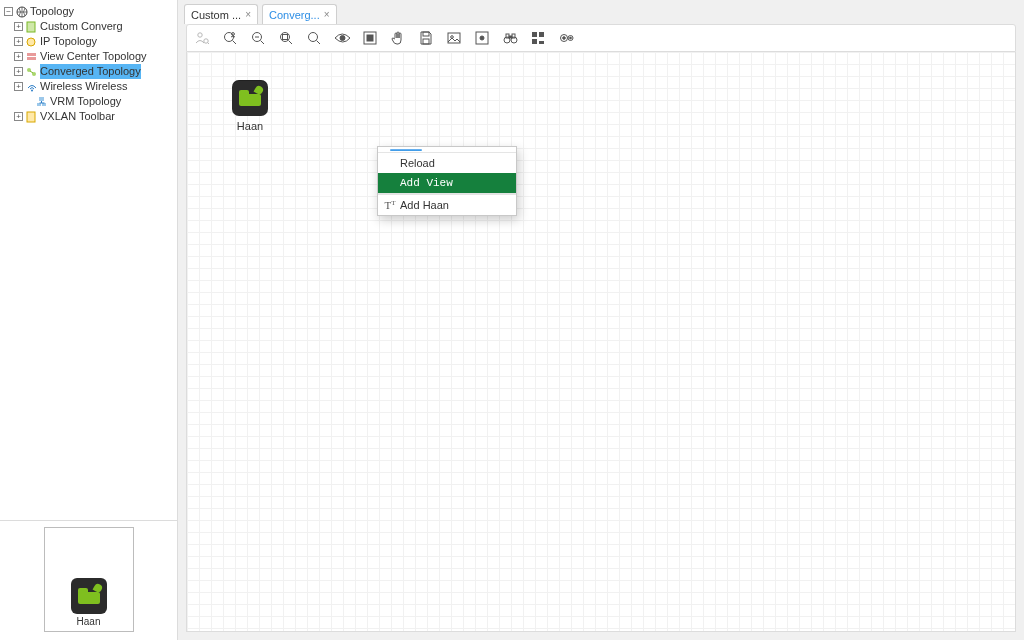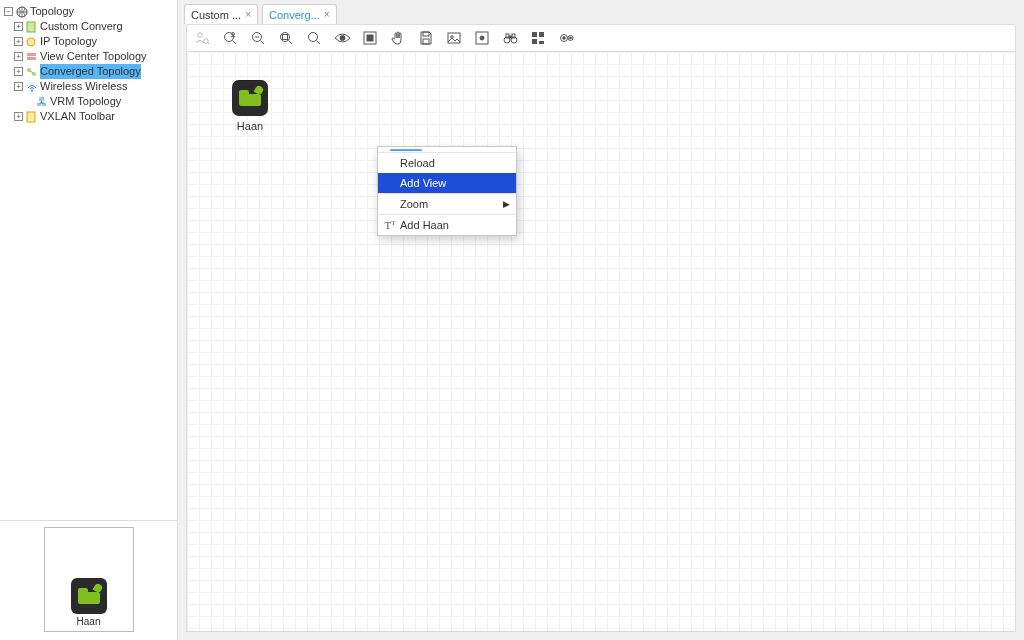--- a/index.html
+++ b/index.html
@@ -62,21 +62,21 @@
   .folder-glyph { width:22px; height:16px; position:relative; }
   .folder-glyph .body { position:absolute; left:0; bottom:0; width:22px; height:12px; background:#7fbf1f; border-radius:2px; }
   .folder-glyph .tab-part { position:absolute; left:0; top:0; width:10px; height:6px; background:#7fbf1f; border-radius:2px 2px 0 0; }
   .folder-glyph .leaf { position:absolute; right:-2px; top:-4px; width:8px; height:8px; background:#7fbf1f; border-radius:50% 50% 50% 0; transform:rotate(30deg); }
 
   
   .context-menu { position:absolute; left:190px; top:94px; width:140px; background:#fff; border:1px solid #c8c8c8; box-shadow:2px 4px 10px rgba(0,0,0,0.2); font-size:11px; }
   .cm-topbar { height:6px; border-bottom:1px solid #e5e5e5; position:relative; }
   .cm-topbar::before { content:""; position:absolute; left:12px; top:2px; width:32px; height:2px; background:linear-gradient(#7abaf2,#2f93e5); border-radius:1px; }
   .cm-row { display:flex; align-items:center; height:20px; padding:0 6px 0 4px; }
-  .cm-row.highlight { background:#1d4ed8; color:#fff; }
+  .cm-row.highlight { background:#15803d; color:#fff;font-family:Liberation Mono, monospace; }
   .cm-icon { width:16px; display:inline-flex; justify-content:center; color:#555; font-size:11px; }
   .cm-label { flex:1; padding-left:2px; }
   .cm-arrow { font-size:9px; color:#333; }
   .cm-sep { height:1px; background:#e3e3e3; margin:0; }
 </style>
 </head>
 <body>
 
 <div class="app">
 
@@ -321,25 +321,20 @@
           <div class="cm-topbar"></div>
           <div class="cm-row">
             <span class="cm-icon"></span>
             <span class="cm-label">Reload</span>
           </div>
           <div class="cm-row highlight">
             <span class="cm-icon"></span>
             <span class="cm-label">Add View</span>
           </div>
           <div class="cm-sep"></div>
-          <div class="cm-row">
-            <span class="cm-icon"></span>
-            <span class="cm-label">Zoom</span>
-            <span class="cm-arrow">▶</span>
-          </div>
           <div class="cm-sep"></div>
           <div class="cm-row">
             <span class="cm-icon" style="font-family:serif;">T<span style="font-size:7px;">T</span></span>
             <span class="cm-label">Add Haan</span>
           </div>
         </div>
 
       </div>
     </div>
 

